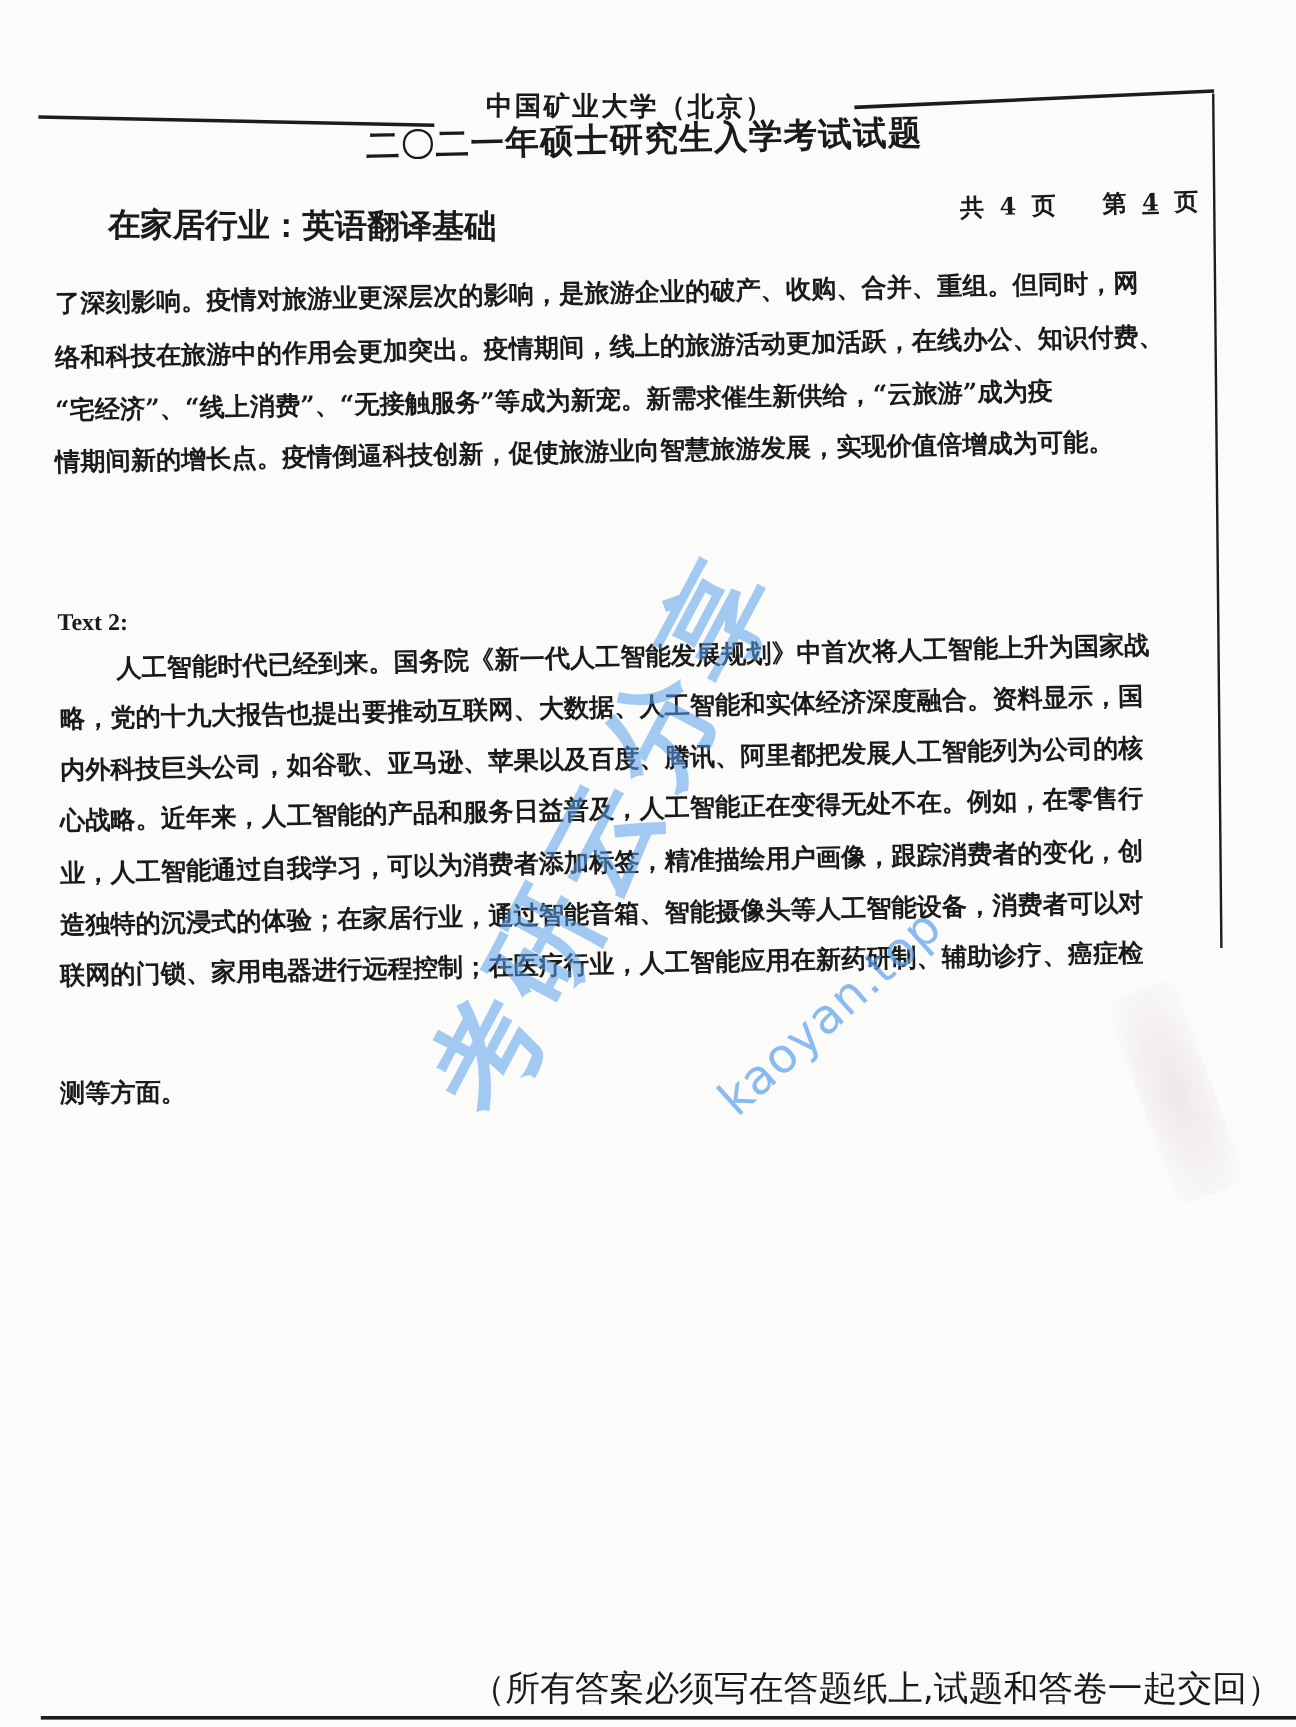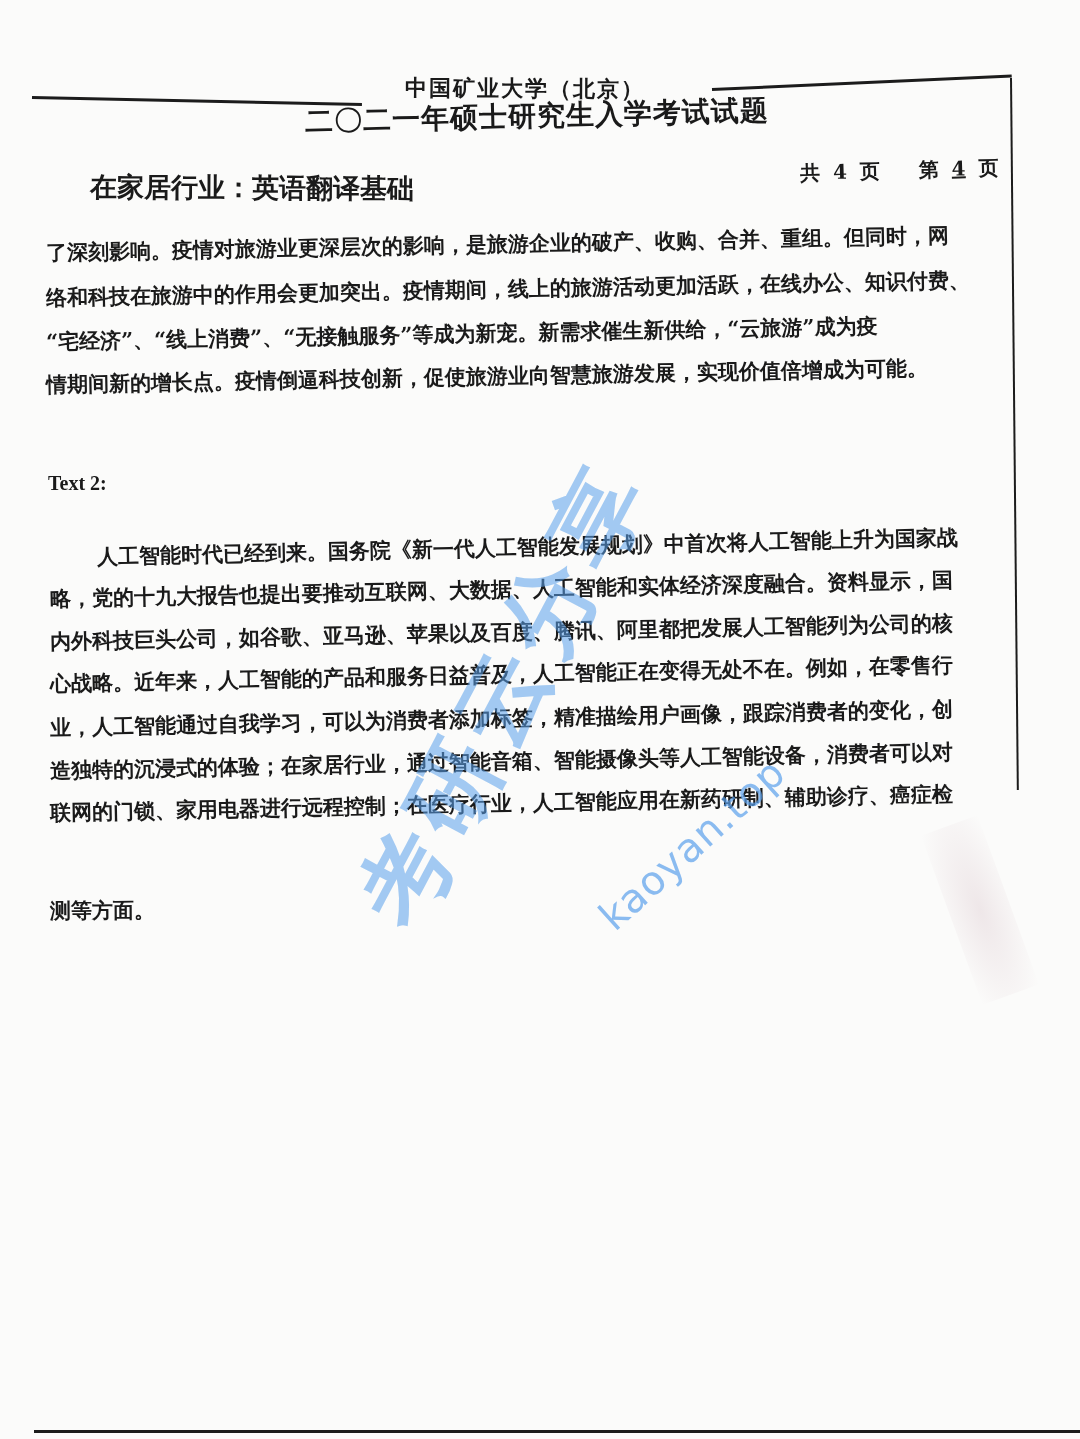--- a/index.html
+++ b/index.html
@@ -89,21 +89,21 @@
     .para {
       position: absolute;
       font-size: 21px;
       font-weight: bold;
       line-height: 1;
       white-space: nowrap;
       transform-origin: left center;
     }
     .text2-label {
       position: absolute;
-      left: 48px; top: 472px;
+      left: 48px; top: 508px;
       font-size: 20px;
       font-weight: bold;
       font-family: "Liberation Serif", "DejaVu Serif", serif;
     }
     .footer-note {
       position: absolute;
       left: 392px; top: 1388px;
       font-size: 29px;
       font-family: "DejaVu Sans", "Liberation Sans", sans-serif;
       white-space: nowrap;
@@ -188,14 +188,15 @@
   <div class="para" style="left:50px; top:717px; transform:rotate(-1.2deg);">业，人工智能通过自我学习，可以为消费者添加标签，精准描绘用户画像，跟踪消费者的变化，创</div>
   <div class="para" style="left:50px; top:760px; transform:rotate(-1.2deg);">造独特的沉浸式的体验；在家居行业，通过智能音箱、智能摄像头等人工智能设备，消费者可以对</div>
   <div class="para" style="left:50px; top:802px; transform:rotate(-1.2deg);">联网的门锁、家用电器进行远程控制；在医疗行业，人工智能应用在新药研制、辅助诊疗、癌症检</div>
   <div class="para" style="left:50px; top:900px; transform:rotate(-0.4deg);">测等方面。</div>
 
   <div class="watermark-cn">考研云分享</div>
   <div class="watermark-en">kaoyan.top</div>
 
   <div class="smudge"></div>
 
+  <div class="footer-note">（所有答案必须写在答题纸上,试题和答卷一起交回）</div>
   <div class="rule-bottom"></div>
 </div>
 
 </body></html>

